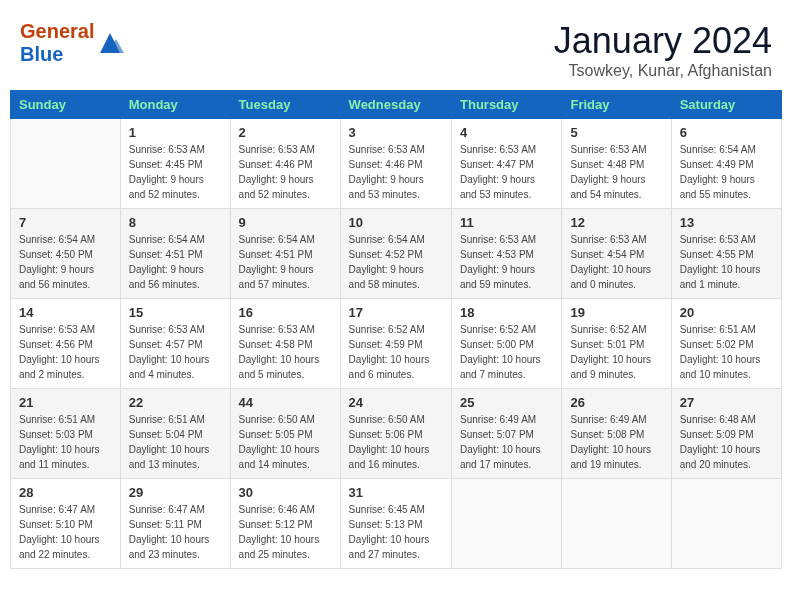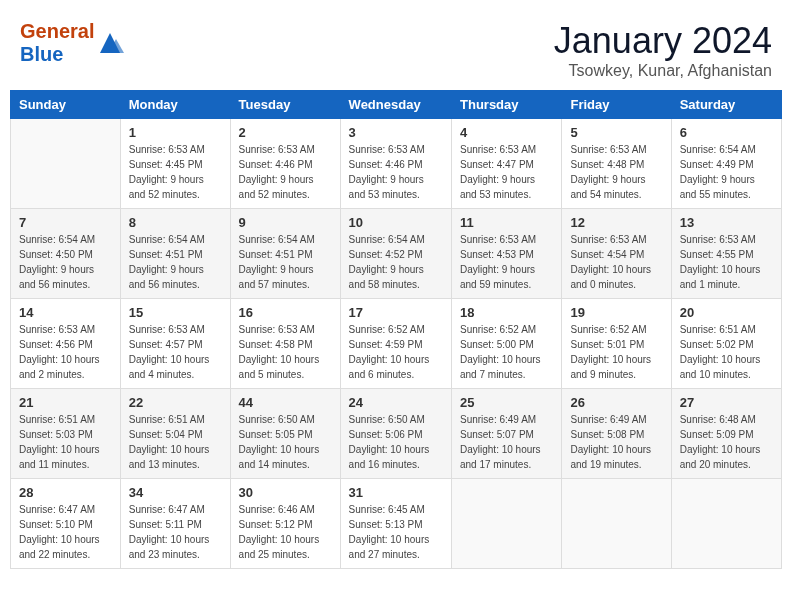--- a/index.html
+++ b/index.html
@@ -49,21 +49,21 @@
     }
     .calendar {
       width: 100%;
       border-collapse: collapse;
       margin-top: 5px;
     }
     .calendar thead tr {
       background-color: #1565c0;
     }
     .calendar thead th {
-      color: #ffffff;
+      color: #86efac;
       font-size: 13px;
       font-weight: bold;
       padding: 6px 8px;
       text-align: left;
       border: 1px solid #1565c0;
     }
     .calendar tbody tr {
       border-bottom: 1px solid #ccc;
     }
     .calendar tbody td {
@@ -326,21 +326,21 @@
       </tr>
       <tr>
         <td>
           <span class="day-number">28</span>
           <div class="day-info" style="white-space: pre-line;">Sunrise: 6:47 AM
 Sunset: 5:10 PM
 Daylight: 10 hours
 and 22 minutes.</div>
         </td>
         <td>
-          <span class="day-number">34</span>
+          <span class="day-number">29</span>
           <div class="day-info" style="white-space: pre-line;">Sunrise: 6:47 AM
 Sunset: 5:11 PM
 Daylight: 10 hours
 and 23 minutes.</div>
         </td>
         <td>
           <span class="day-number">30</span>
           <div class="day-info" style="white-space: pre-line;">Sunrise: 6:46 AM
 Sunset: 5:12 PM
 Daylight: 10 hours

